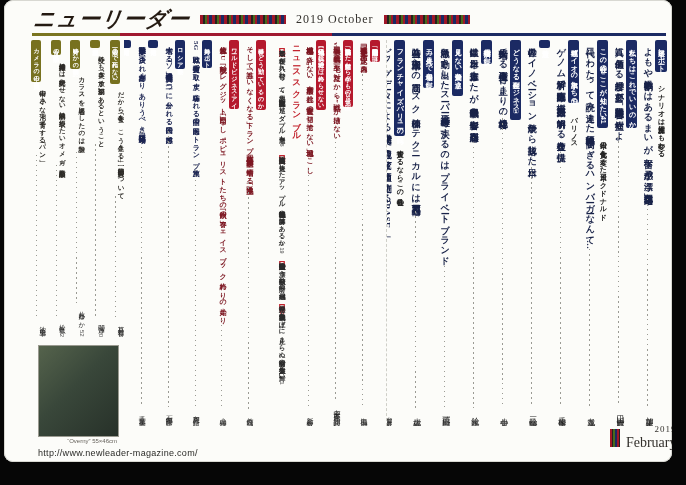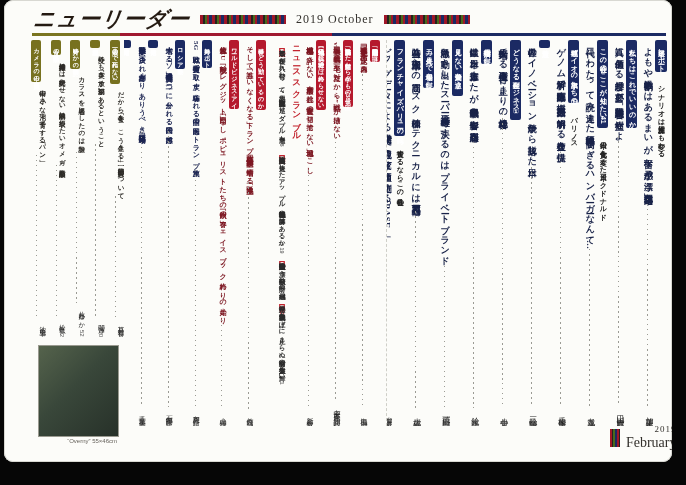--- a/index.html
+++ b/index.html
@@ -316,20 +316,21 @@
         <span class="title">街中の小さな池で子育てする「バン」</span>
         <span class="leader"></span>
         <span class="author">池亀里子</span>
         <span class="page-no">92</span>
       </div>
 
     </div>
 
   <div class="photo"></div>
   <div class="photo-caption">“Overny” 55×46cm</div>
+  <div class="site-url">http://www.newleader-magazine.com/</div>
 
   <div class="issue-box">
     <div class="stripes2"></div>
     <div class="yrmo">
       <div class="yr">2019</div>
       <div class="mo">February</div>
     </div>
     <div class="big-pg">2</div>
   </div>
 

